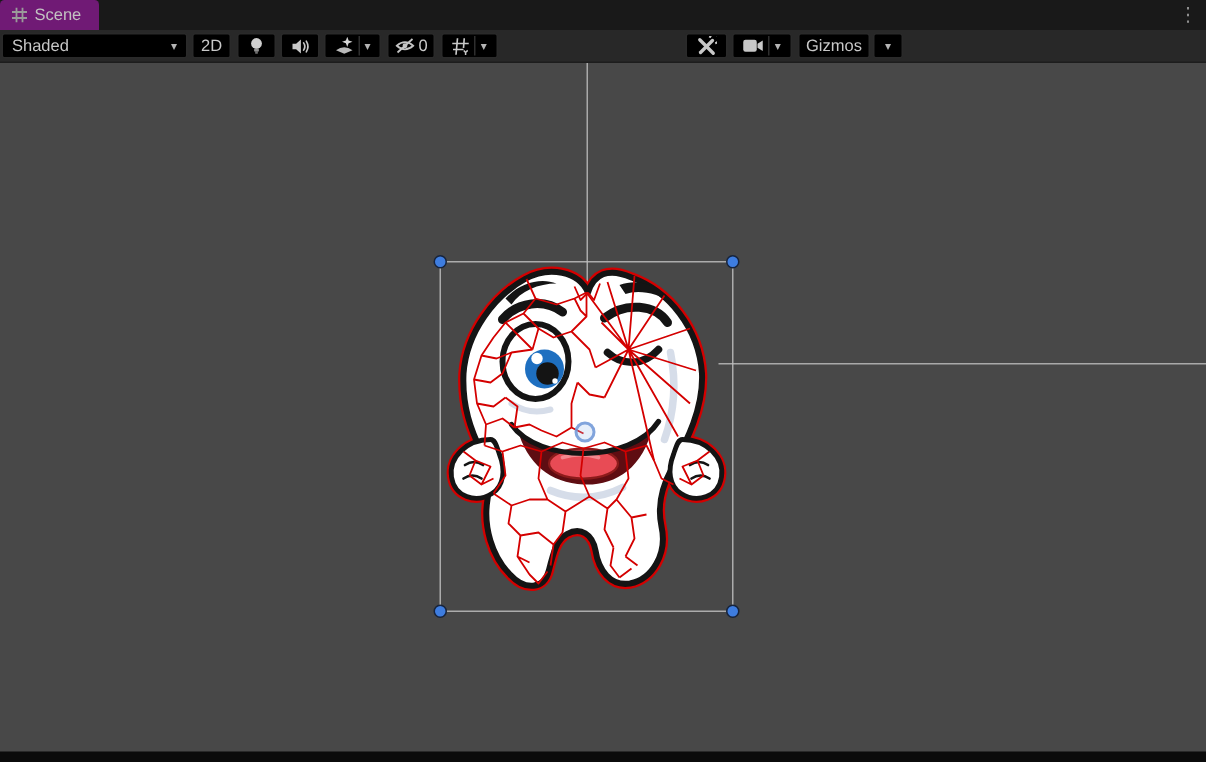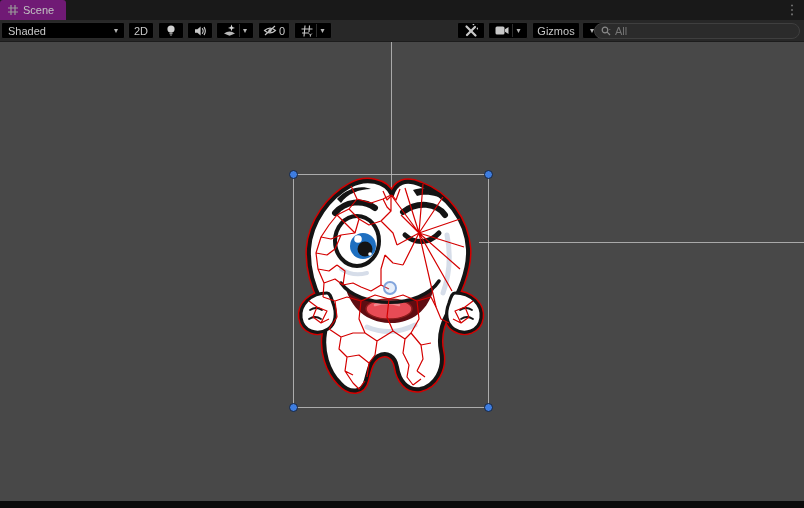--- a/index.html
+++ b/index.html
@@ -129,28 +129,20 @@
       <span class="arrow">▾</span>
     </div>
 
     <div class="tbtn" style="left:532px; width:48px;">
       <span>Gizmos</span>
     </div>
     <div class="tbtn" style="left:582px; width:20px;">
       <span class="arrow">▾</span>
     </div>
 
-    <div class="searchbox">
-      <svg class="icon-svg" width="11" height="11" viewBox="0 0 11 11">
-        <circle cx="4" cy="4" r="2.8" stroke="#8a8a8a" stroke-width="1.2" fill="none"></circle>
-        <line x1="6.2" y1="6.2" x2="9" y2="9" stroke="#8a8a8a" stroke-width="1.2"></line>
-        <path d="M8.2,3 l1.3,0 l-0.65,1.1 Z" fill="#8a8a8a"></path>
-      </svg>
-      <input type="text" placeholder="All" style="">
-    </div>
   </div>
 
   <div class="scene">
 
     <div class="guide-v"></div>
     <div class="guide-h"></div>
 
     <div class="sel-rect"></div>
 
     <svg class="sprite-svg" viewBox="0 0 188 226">

